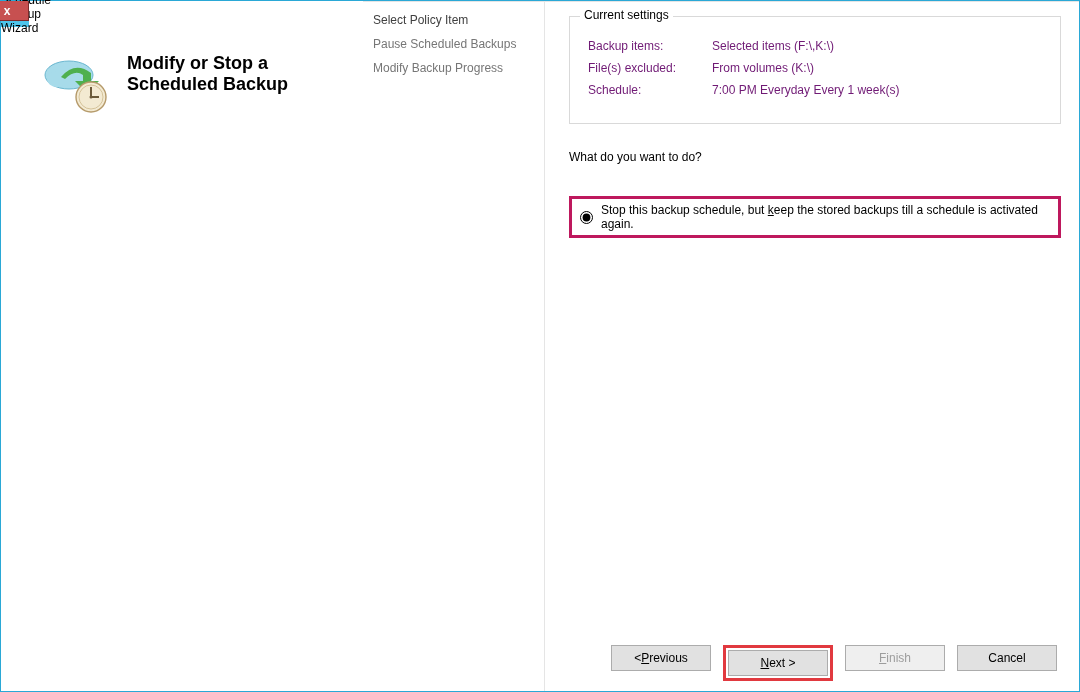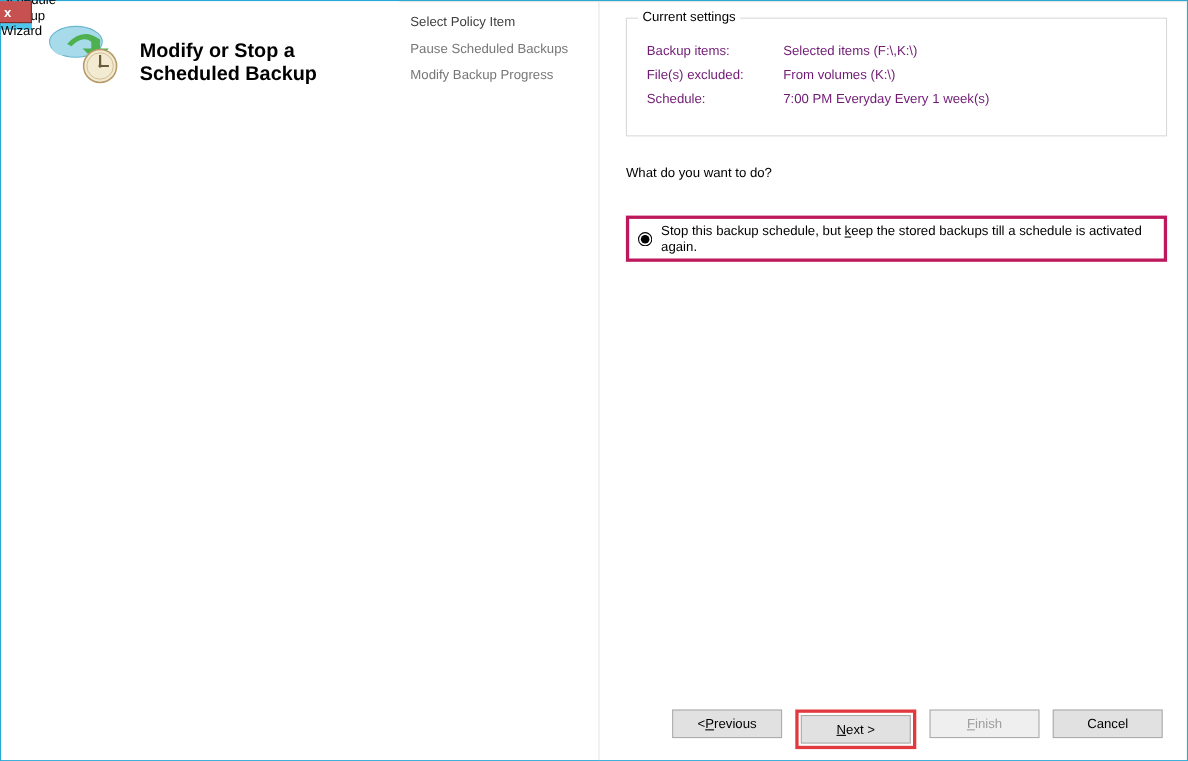--- a/index.html
+++ b/index.html
@@ -53,23 +53,24 @@
     text-align: center;
     line-height: 20px;
     font-weight: bold;
     font-size: 12px;
     border: 1px solid #7a2b2b;
     border-top: none;
   }
   .header-area {
     height: 82px;
     display: flex;
-    align-items: flex-end;
+    align-items: flex-start;
     padding: 10px 20px 4px 14px;
     border-bottom: 1px solid #fff;
+    margin-top: 42px;
   }
   .header-area .big-icon {
     width: 66px;
     height: 62px;
     margin-right: 18px;
   }
   .header-area h1 {
     font-size: 18px;
     font-weight: 700;
     margin: 0;

